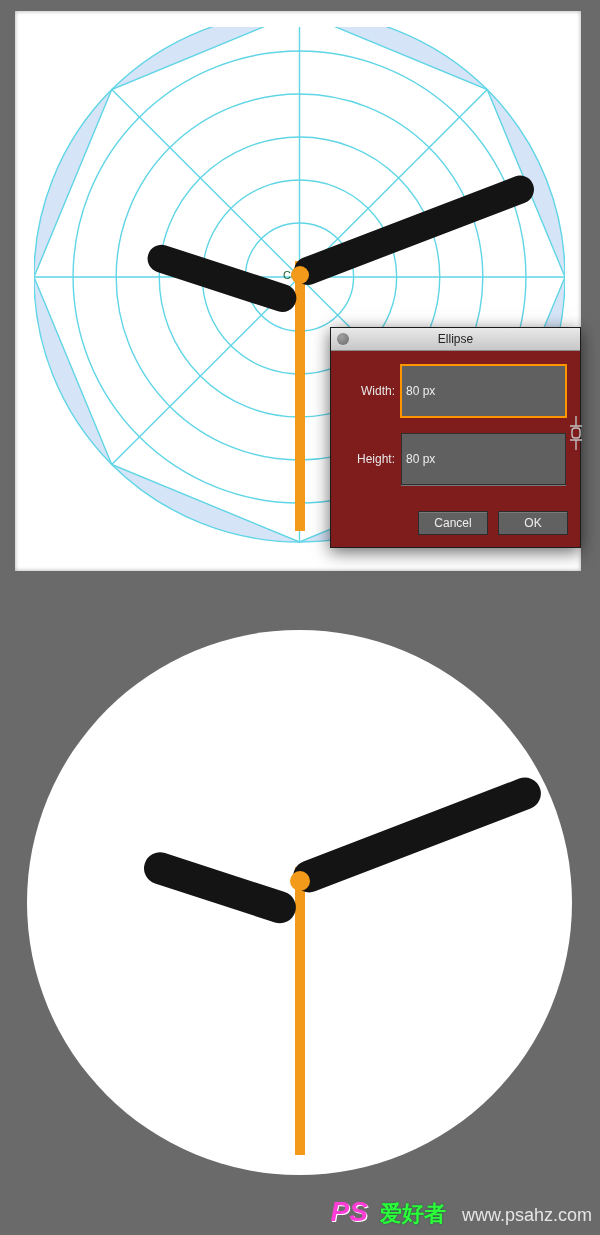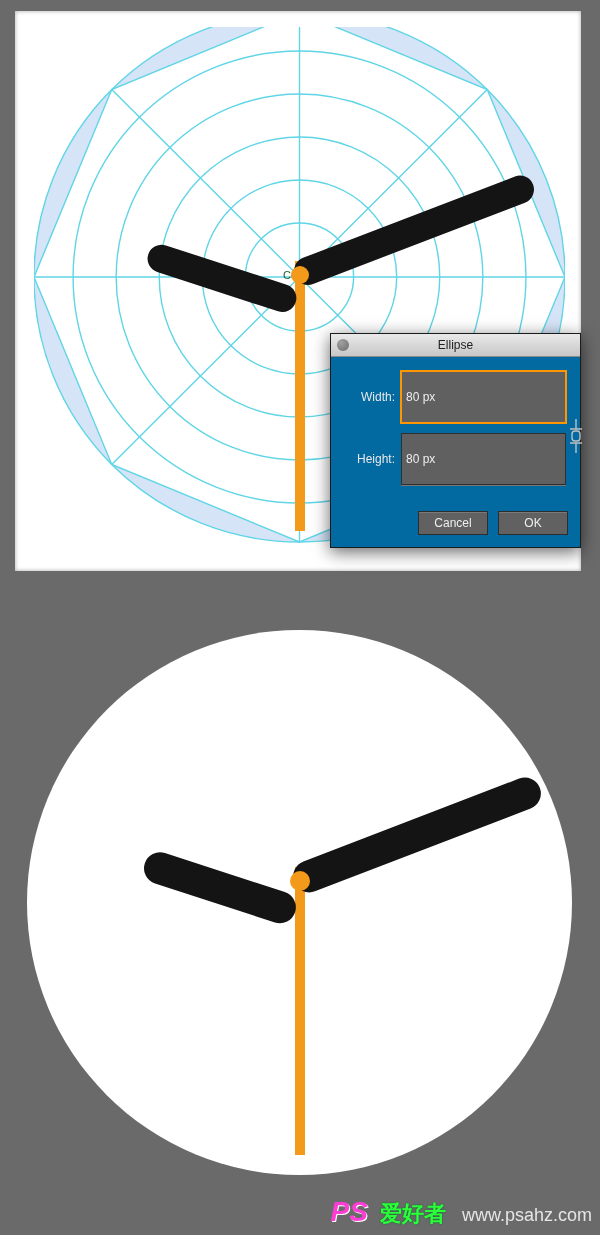--- a/index.html
+++ b/index.html
@@ -16,25 +16,25 @@
 
   
   .clock{position:absolute;left:50%;top:47%;width:0;height:0}
   .hand{position:absolute;left:0;top:0;transform-origin:center left;background:#141414;height:28px;border-radius:14px}
   .hand.hour{width:155px;transform:rotate(198deg) translateY(-50%)}
   .hand.minute{width:255px;transform:rotate(-21deg) translateY(-50%)}
   .hand.second{width:10px;height:270px;background:#f49a1a;left:-5px;top:-14px;border-radius:0}
   .hub{position:absolute;left:-9px;top:-9px;width:18px;height:18px;background:#f49a1a;border-radius:50%}
 
   
-  .modal{position:absolute;right:0;bottom:23px;width:249px;background:#0369a1;border:1px solid #1b1b1b;box-shadow:0 4px 16px rgba(0,0,0,.6)}
+  .modal{position:absolute;right:0;bottom:23px;width:249px;background:#7f1d1d;border:1px solid #1b1b1b;box-shadow:0 4px 16px rgba(0,0,0,.6)}
   .modal .titlebar{height:22px;background:linear-gradient(#e9e9e9,#c7c7c7);border-bottom:1px solid #8a8a8a;position:relative;color:#222;font-size:12px;text-align:center;line-height:22px}
   .modal .close{position:absolute;left:6px;top:5px;width:12px;height:12px;border-radius:50%;background:radial-gradient(circle at 35% 30%,#a0a0a0,#6c6c6c)}
   .modal .body{padding:14px 12px 12px 12px}
-  .field-row{display:flex;align-items:center;margin-bottom:10px}
+  .field-row{display:flex;align-items:center;margin-bottom:16px}
   .field-row label{width:52px;text-align:right;margin-right:6px;color:#e8e8e8}
   .field-row input{flex:1;height:18px;background:#606060;border:1px solid #2f2f2f;color:#eee;padding:16px 4px;font-size:12px;outline:none;box-shadow:0 1px 0 #787878}
   .field-row input.focus{border:1px solid #ff9600;box-shadow:0 0 0 1px #ff9600}
   .link-col{width:26px;display:flex;align-items:center;justify-content:center}
   .link-icon svg{display:block}
   .button-row{display:flex;justify-content:flex-end;gap:10px;margin-top:10px}
   .btn{min-width:70px;height:24px;background:#616161;border:1px solid #2c2c2c;color:#eee;font-size:12px;cursor:pointer;box-shadow:0 1px 0 #7a7a7a inset}
 
   
   .result{position:absolute;left:27px;top:630px;width:545px;height:545px;background:#fff;border-radius:50%}

